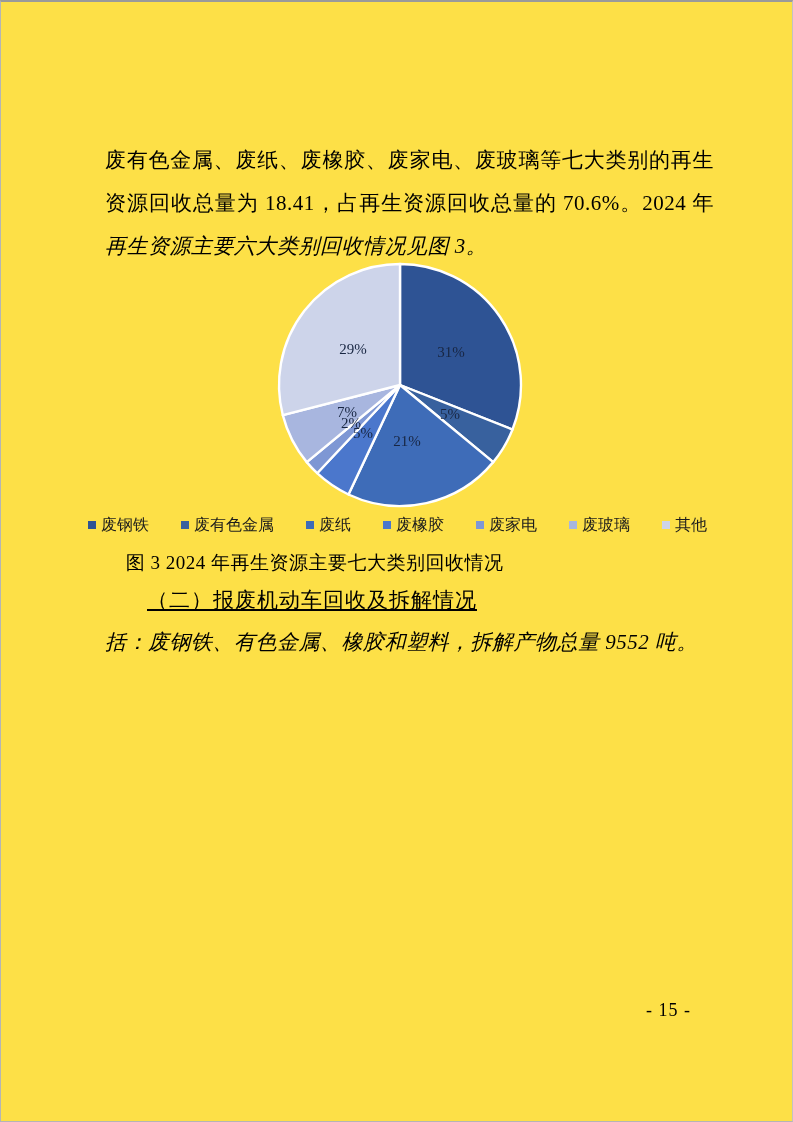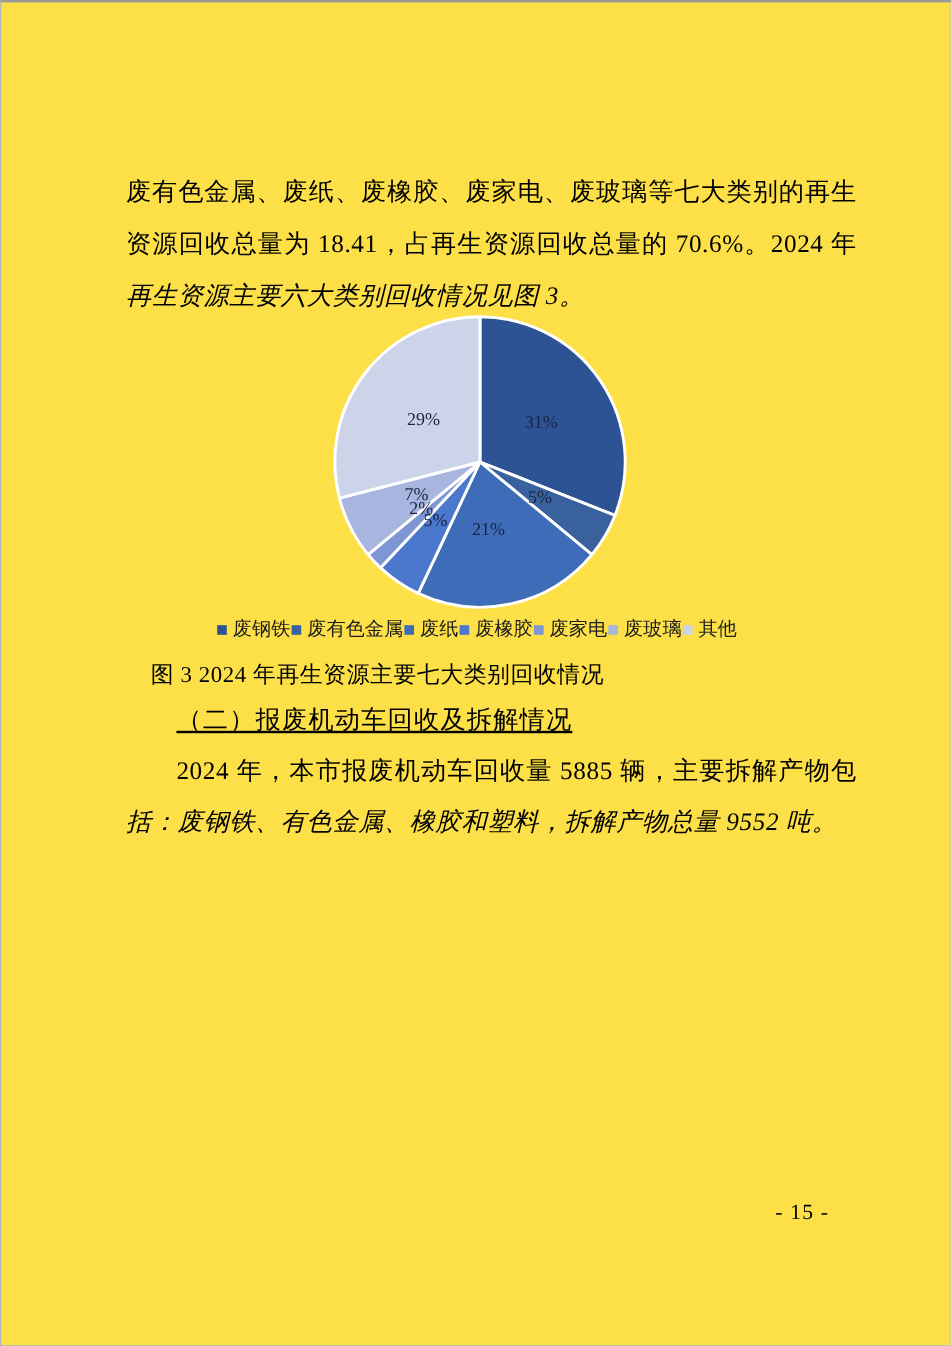--- a/index.html
+++ b/index.html
@@ -27,21 +27,21 @@
   .indent2{text-indent:2em;}
   #para-intro{top:137px;}
   #chart-area{position:absolute;left:0;top:258px;width:793px;height:256px;}
   #pie-svg{position:absolute;left:0;top:0;}
   .pie-label{
     font-family:"Liberation Serif","DejaVu Serif",serif;
     font-size:15px;fill:#182642;
   }
   #legend{
     position:absolute;left:0;top:512px;width:793px;
-    display:flex;justify-content:center;align-items:center;gap:1px;
+    display:flex;justify-content:center;align-items:center;gap:32px;
     font-size:16px;line-height:22px;
   }
   .legend-item{display:inline-flex;align-items:center;gap:5px;white-space:nowrap;}
   .legend-marker{display:inline-block;width:8px;height:8px;flex:0 0 8px;}
   .legend-text{color:#1c1c1c;}
   #caption{
     position:absolute;left:0;top:547px;width:627px;
     text-align:center;font-size:19px;line-height:28px;letter-spacing:0.5px;
   }
   #heading{
@@ -113,19 +113,18 @@
         <span class="legend-marker" style="background: rgb(205, 212, 234);"></span>
         <span class="legend-text">其他</span>
       </span>
     </div>
 
   <div id="caption">图 3 2024 年再生资源主要七大类别回收情况</div>
 
   <div id="heading">（二）报废机动车回收及拆解情况</div>
 
   <div id="para-vehicle" class="bodytext">
-    <div class="line-just indent2">2024 年，本市报废机动车回收量 5885 辆，主要拆解产物包</div>
     <div class="line-last">括：废钢铁、有色金属、橡胶和塑料，拆解产物总量 9552 吨。</div>
   </div>
 
   <div id="page-number">- 15 -</div>
 
 </div>
 
 </body></html>

